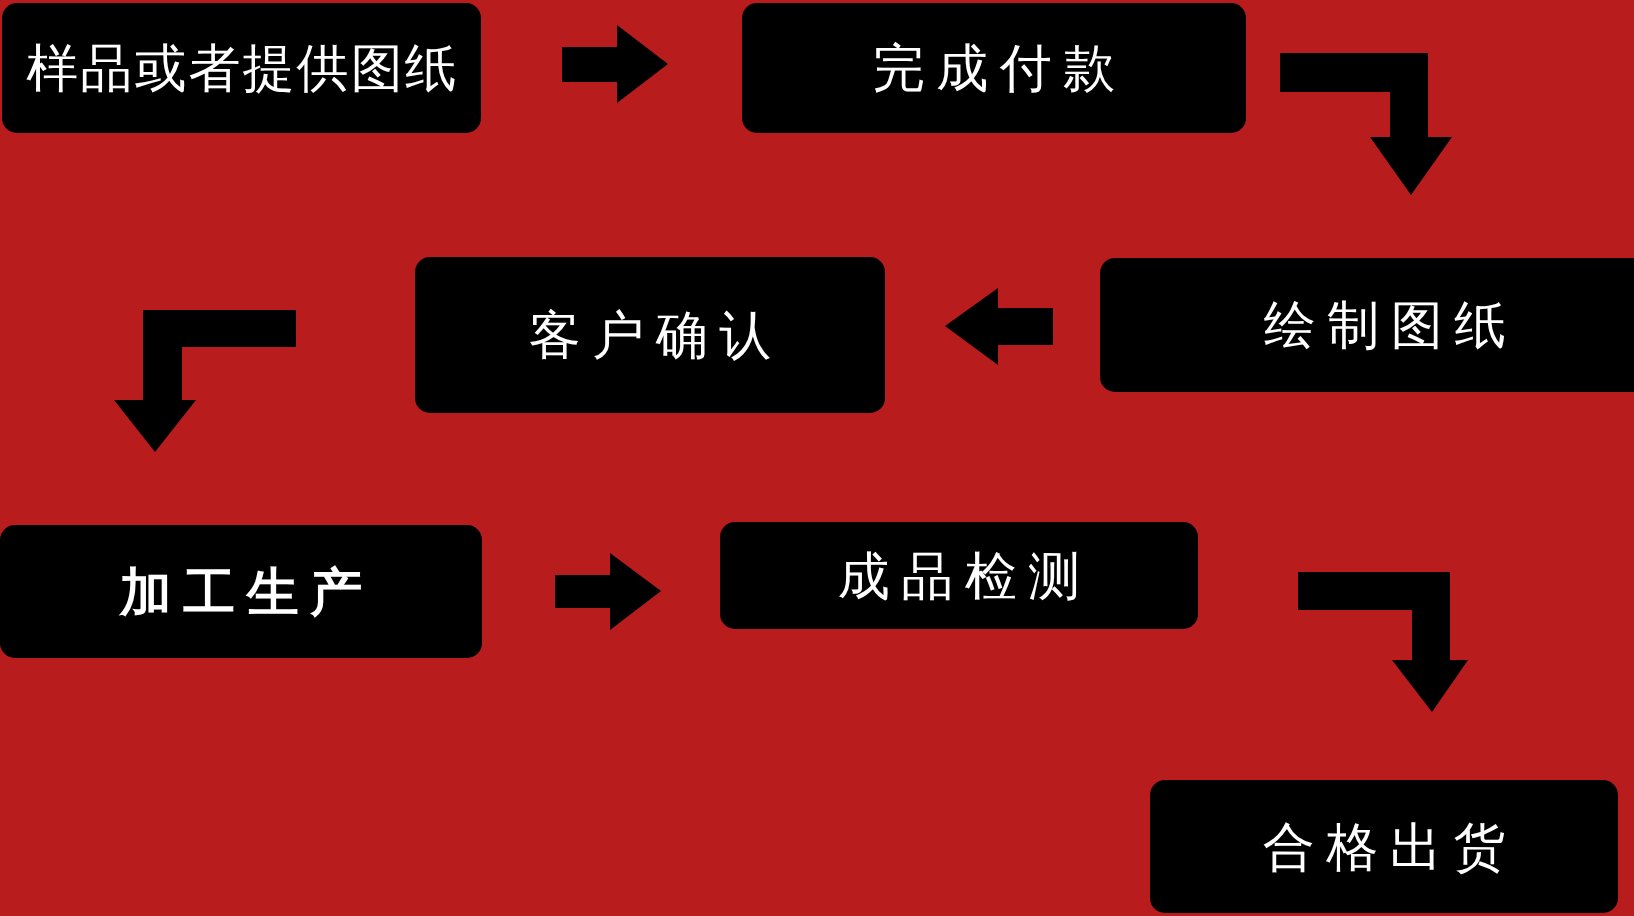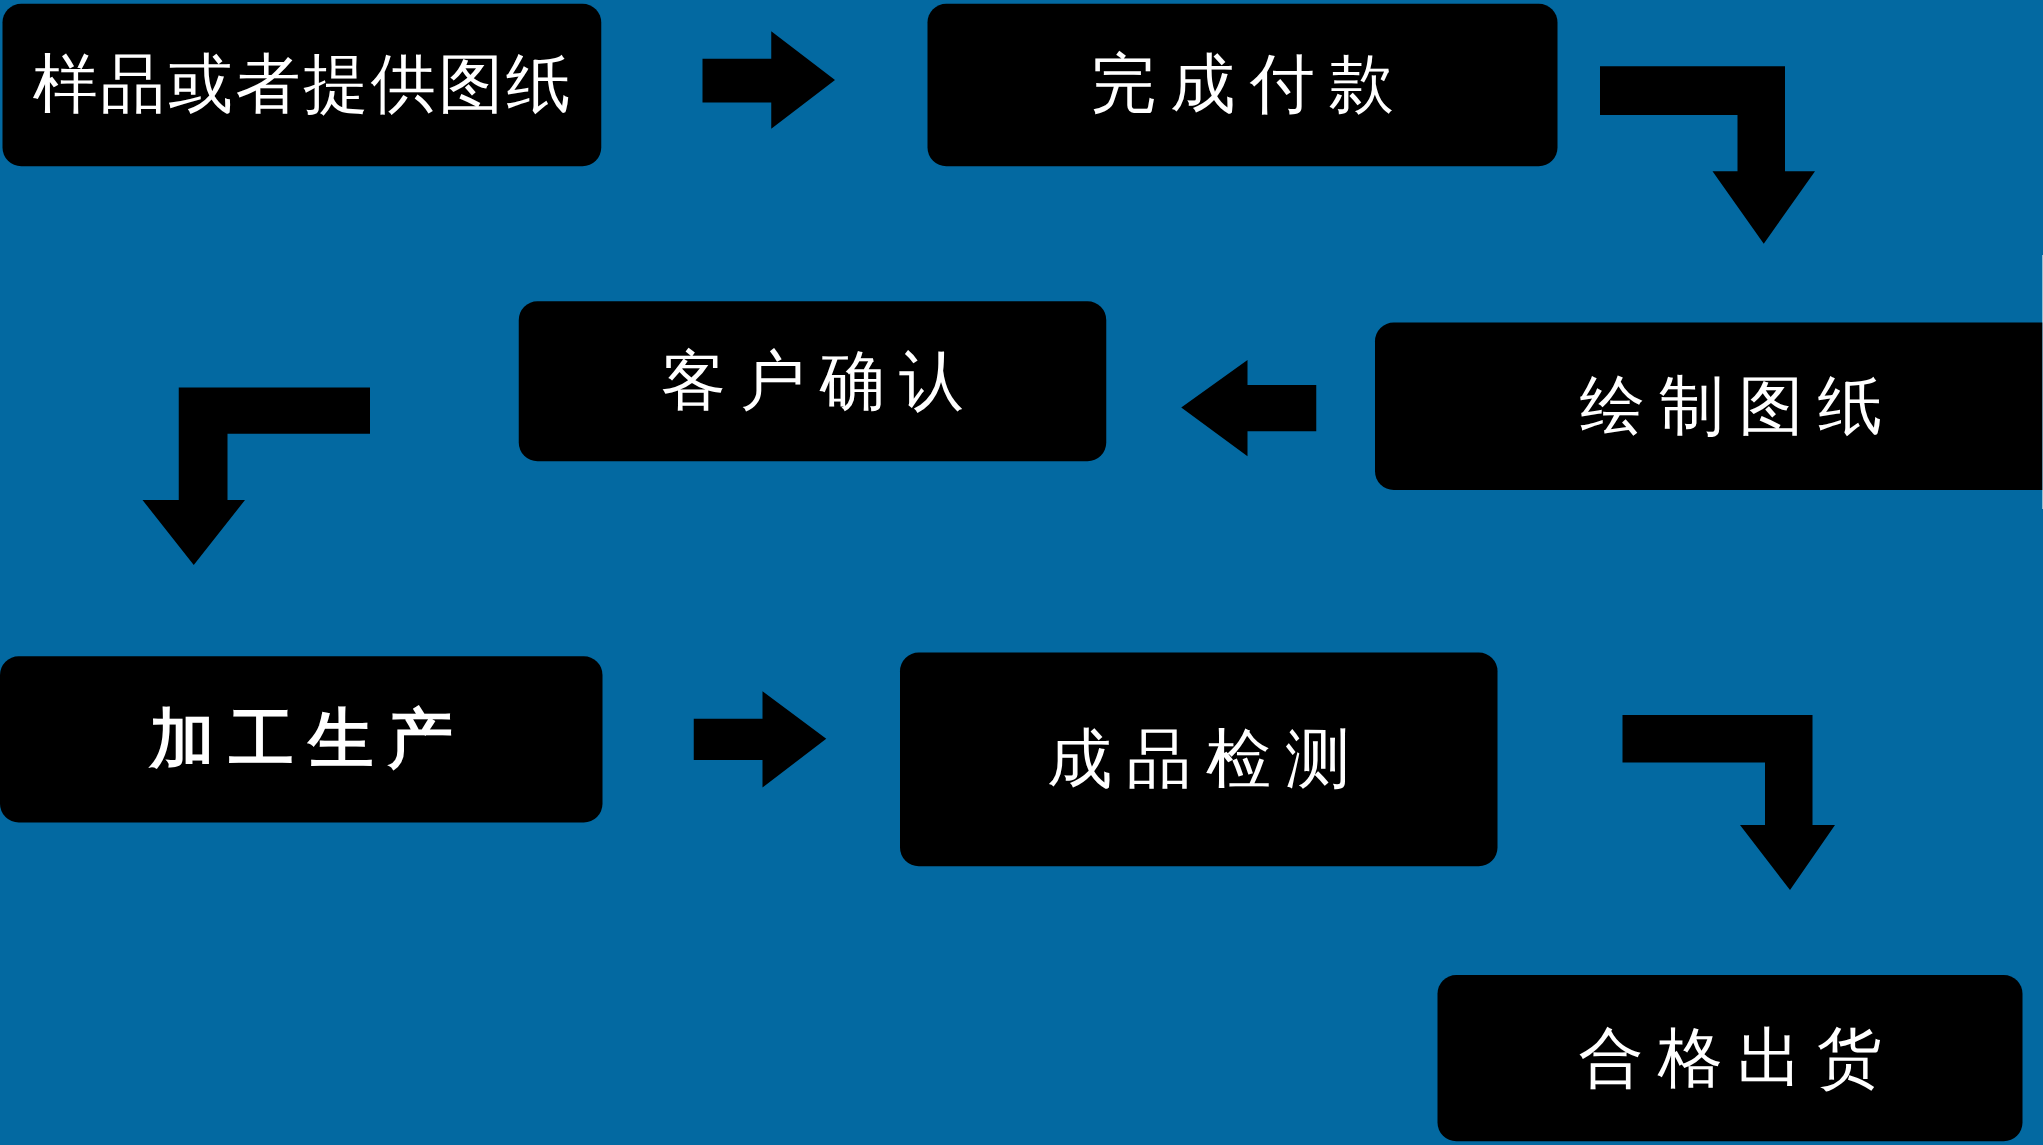--- a/index.html
+++ b/index.html
@@ -5,21 +5,21 @@
   html, body {
     margin: 0;
     padding: 0;
     background: #ffffff;
     font-family: "Liberation Sans", sans-serif;
   }
   #canvas {
     position: relative;
     width: 1634px;
     height: 916px;
-    background: #0369a1;
+    background: #b91c1c;
     overflow: hidden;
   }
   .node {
     position: absolute;
     background: #000000;
     color: #ffffff;
     border-radius: 15px;
     display: flex;
     align-items: center;
     justify-content: center;
@@ -33,23 +33,23 @@
     text-indent: 0.22em;
   }
   .sp8 {            
     letter-spacing: 0.04em;
     text-indent: 0.04em;
   }
   
   .n1 { left: 2px;    top: 3px;    width: 479px; height: 130px; }
   .n2 { left: 742px;  top: 3px;    width: 504px; height: 130px; }
   .n3 { left: 1100px; top: 258px;  width: 570px; height: 134px; }
-  .n4 { left: 415px;  top: 241px;  width: 470px; height: 128px; }
+  .n4 { left: 415px;  top: 257px;  width: 470px; height: 156px; }
   .n5 { left: 0px;    top: 525px;  width: 482px; height: 133px; font-weight: bold; }
-  .n6 { left: 720px;  top: 522px;  width: 478px; height: 171px; justify-content: center; }
+  .n6 { left: 720px;  top: 522px;  width: 478px; height: 107px; justify-content: center; }
   .n7 { left: 1150px; top: 780px;  width: 468px; height: 133px; justify-content: center; }
   #arrows {
     position: absolute;
     left: 0; top: 0;
     width: 1634px;
     height: 916px;
     pointer-events: none;
   }
 </style>
 </head>

